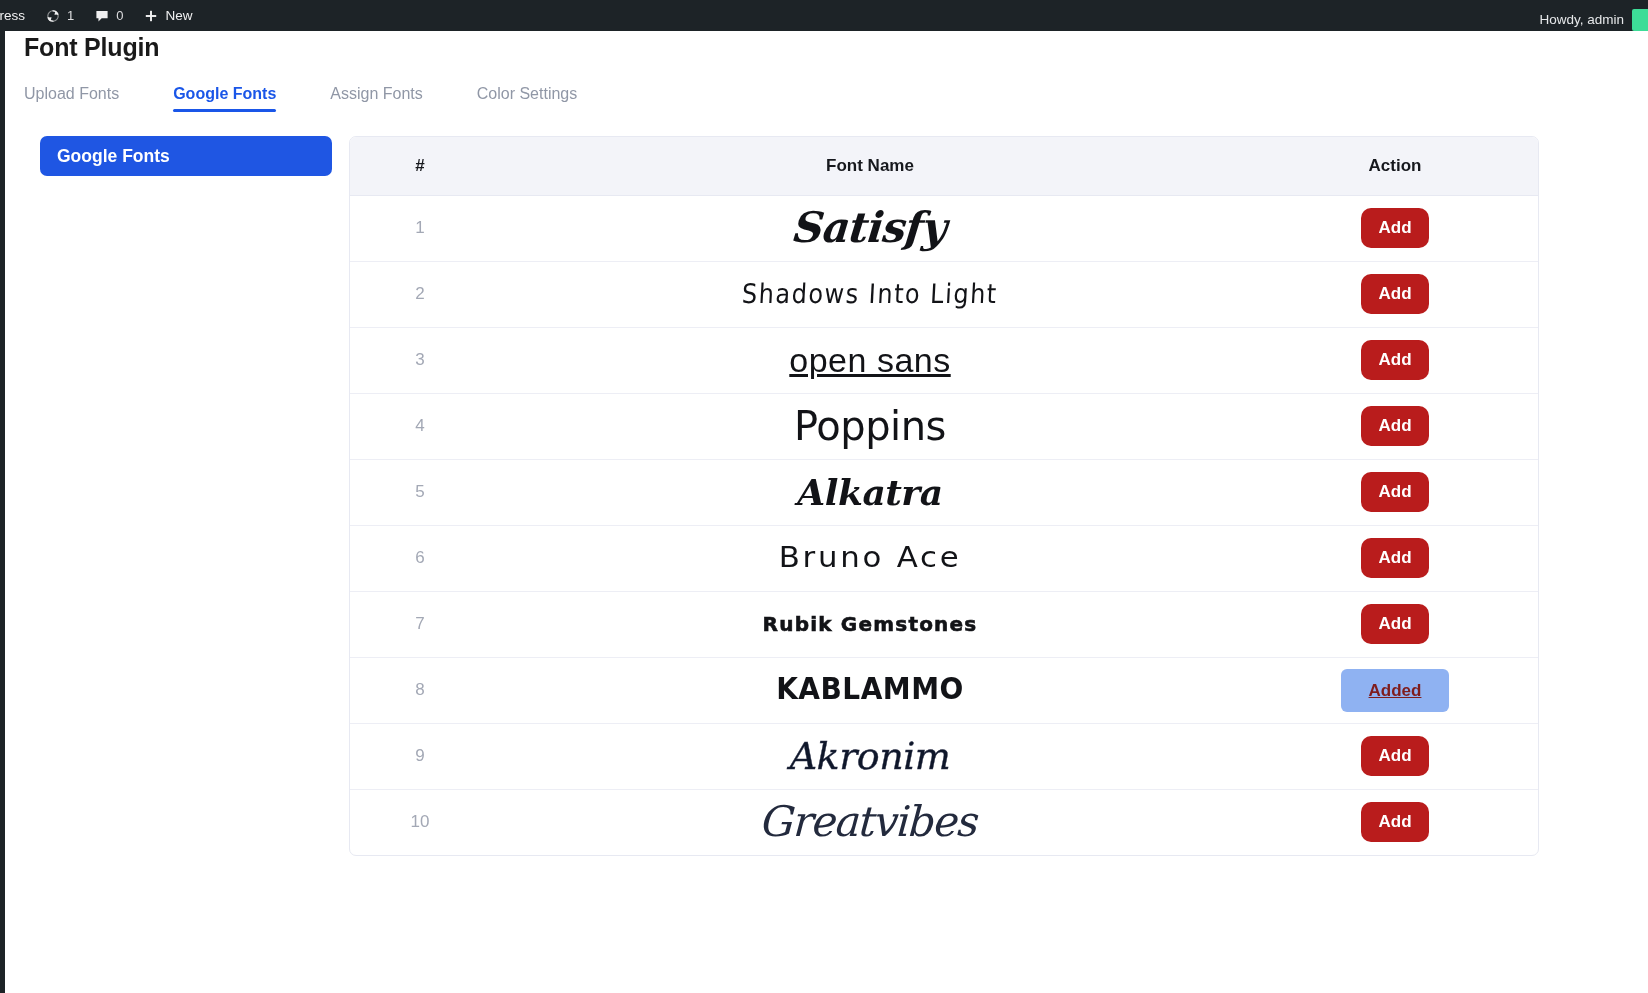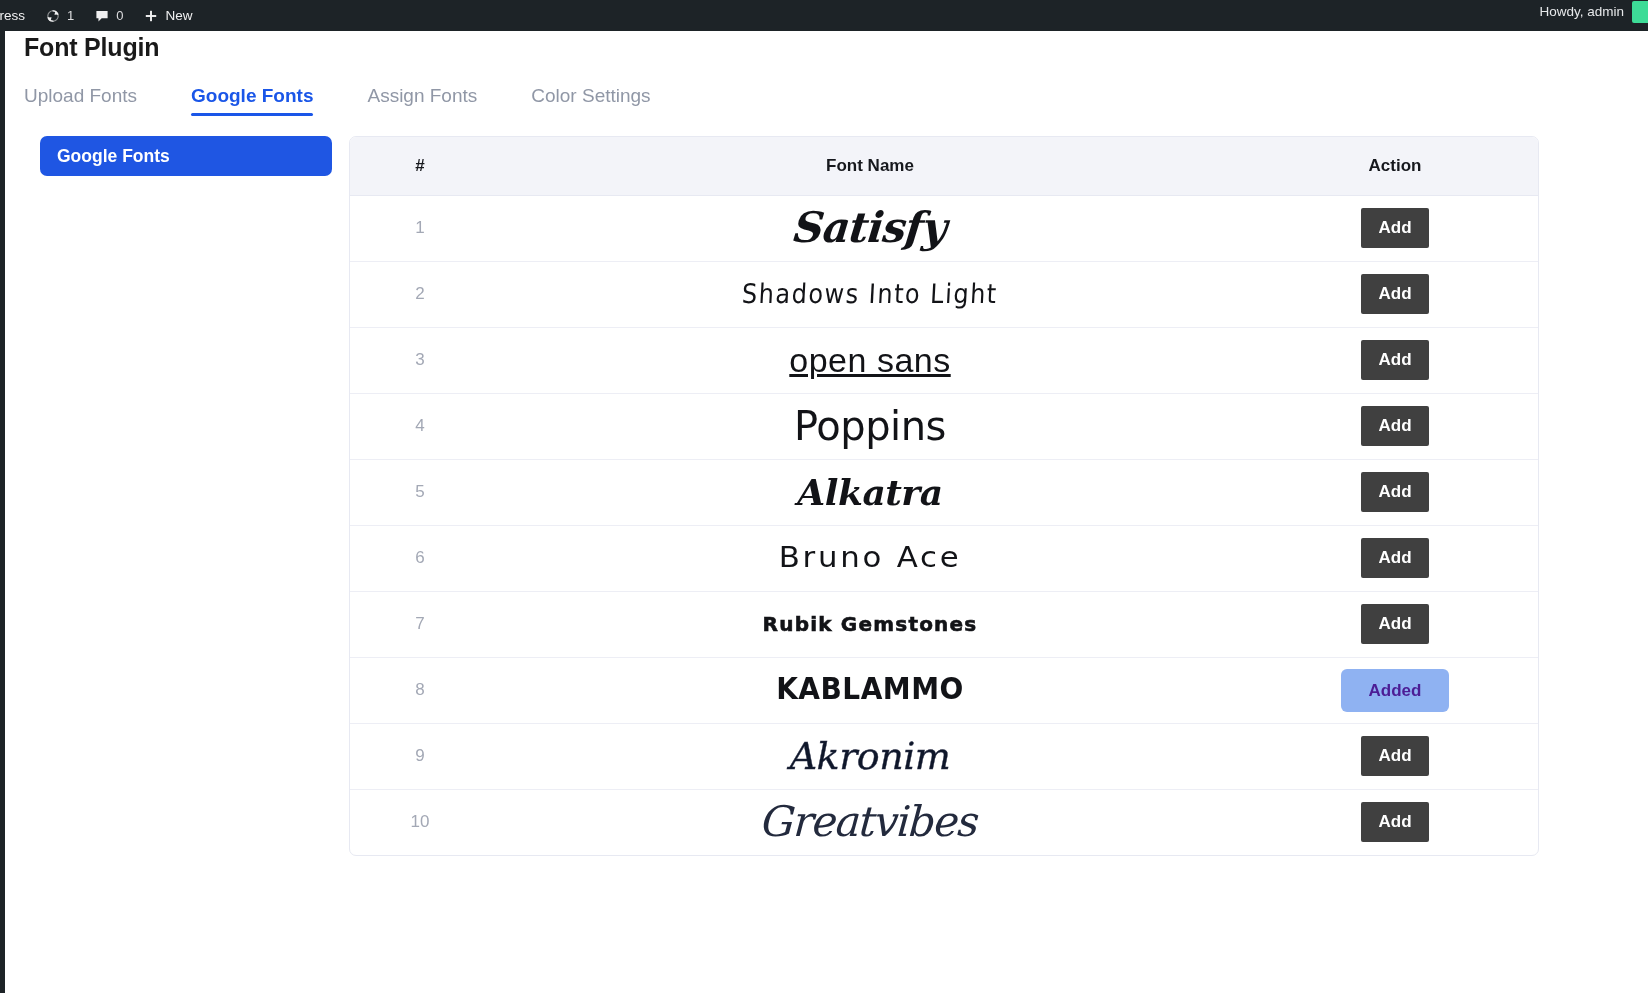--- a/index.html
+++ b/index.html
@@ -38,21 +38,21 @@
     padding: 0 10px;
     height: 31px;
     color: #f0f0f1;
     white-space: nowrap;
   }
   .ab-item .glyph { display: inline-flex; align-items: center; }
   .ab-count { color: #dcdcde; font-size: 13px; }
   .ab-right {
     margin-left: auto;
     display: flex;
-    align-items: flex-end;
+    align-items: flex-start;
     height: 14px;
   }
   .ab-howdy {
     display: flex;
     align-items: center;
     gap: 8px;
     padding-right: 0;
     font-size: 13.5px;
     color: #e6e8ea;
   }
@@ -96,21 +96,21 @@
   
   #tabs {
     position: absolute;
     left: 19px;
     top: 48px;
     display: flex;
     align-items: flex-start;
     gap: 0;
   }
   .tab {
-    font-size: 19px;
+    font-size: 16px;
     color: #9097a6;
     padding: 6px 0 9px 0;
     margin-right: 54px;
     position: relative;
     cursor: pointer;
     white-space: nowrap;
   }
   .tab:last-child { margin-right: 12px; }
   .tab.active {
     color: #1a56e8;
@@ -286,43 +286,44 @@
     color: #232a3d;
     transform: skewX(-4deg);
   }
 
   .btn-add {
     display: inline-block;
     min-width: 68px;
     height: 40px;
     line-height: 40px;
     padding: 0 16px;
-    background: #404040;
+    background: #b91c1c;
     color: #ffffff;
     border: none;
-    border-radius: 2px;
+    border-radius: 10px;
     font-size: 17px;
     font-weight: 600;
     cursor: pointer;
     font-family: "Liberation Sans", sans-serif;
   }
   .btn-added {
     display: inline-block;
     min-width: 96px;
     height: 43px;
     line-height: 43px;
     padding: 0 28px;
     background: #8fb2f2;
-    color: #4c1d95;
+    color: #7f1d1d;
     border: none;
     border-radius: 6px;
     font-size: 17px;
     font-weight: 600;
     cursor: default;
     font-family: "Liberation Sans", sans-serif;
+    text-decoration: underline;
   }
 </style>
 </head>
 <body>
 
 <div id="adminbar">
   <div class="ab-left">
     <div class="ab-item">
       <span>press</span>
     </div>

